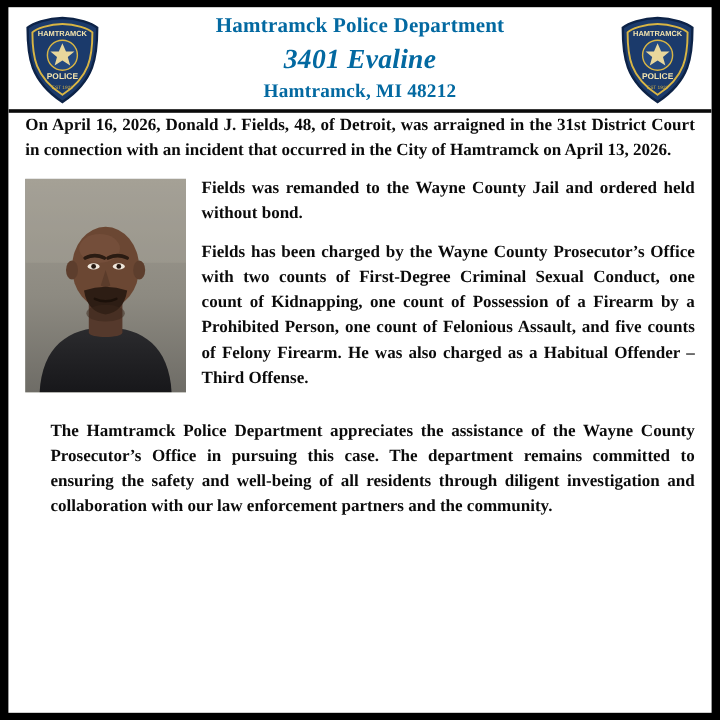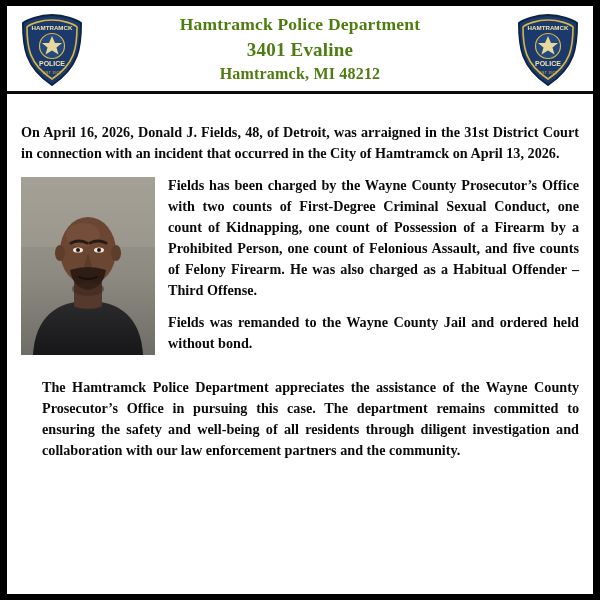--- a/index.html
+++ b/index.html
@@ -51,31 +51,31 @@
   }
   .badge svg { display: block; }
 
   #header-text {
     flex: 1 1 auto;
     text-align: center;
     padding: 0 6px;
   }
   #header-text .line {
     font-weight: bold;
-    color: #4d7c0f;
+    color: #0369a1;
     letter-spacing: 0.2px;
   }
   #dept-name { font-size: 17.5px; line-height: 1.35; }
-  #dept-addr1 { font-size: 19px; line-height: 1.4; }
+  #dept-addr1 { font-size: 23px; line-height: 1.4; font-style: italic; }
   #dept-addr2 { font-size: 16px; line-height: 1.4; }
 
   
   #body {
     flex: 1 1 auto;
-    padding: 28px 14px 6px 14px;
+    padding: 0 14px 6px 14px;
     box-sizing: border-box;
     font-size: 14.2px;
     line-height: 1.48;
     color: #0b0b0b;
     overflow: hidden;
   }
   p.para {
     margin: 0 0 11px 0;
     text-align: justify;
     font-weight: bold;
@@ -191,23 +191,23 @@
 
               <path d="M49 93 q18 -6 36 0 q-3 18 -18 20 q-15 -2 -18 -20 Z" fill="#2d1d14"></path>
 
               <path d="M58 100 q9 4 18 0" stroke="#1b1009" stroke-width="2" fill="none" stroke-linecap="round"></path>
 
               <ellipse cx="67" cy="112" rx="16" ry="7" fill="#3a2619" opacity="0.5"></ellipse>
             </svg>
           </div>
         </div>
 
+        <p class="para">Fields was remanded to the Wayne County Jail and ordered held without bond.</p>
+
         <p class="para">Fields has been charged by the Wayne County Prosecutor’s Office with two counts of First-Degree Criminal Sexual Conduct, one count of Kidnapping, one count of Possession of a Firearm by a Prohibited Person, one count of Felonious Assault, and five counts of Felony Firearm. He was also charged as a Habitual Offender – Third Offense.</p>
-
-        <p class="para">Fields was remanded to the Wayne County Jail and ordered held without bond.</p>
       </div>
 
       <div class="spacer-line"></div>
 
       <p class="para tight">The Hamtramck Police Department appreciates the assistance of the Wayne County Prosecutor’s Office in pursuing this case. The department remains committed to ensuring the safety and well-being of all residents through diligent investigation and collaboration with our law enforcement partners and the community.</p>
 
     </div>
 
   </div>
 </div>

